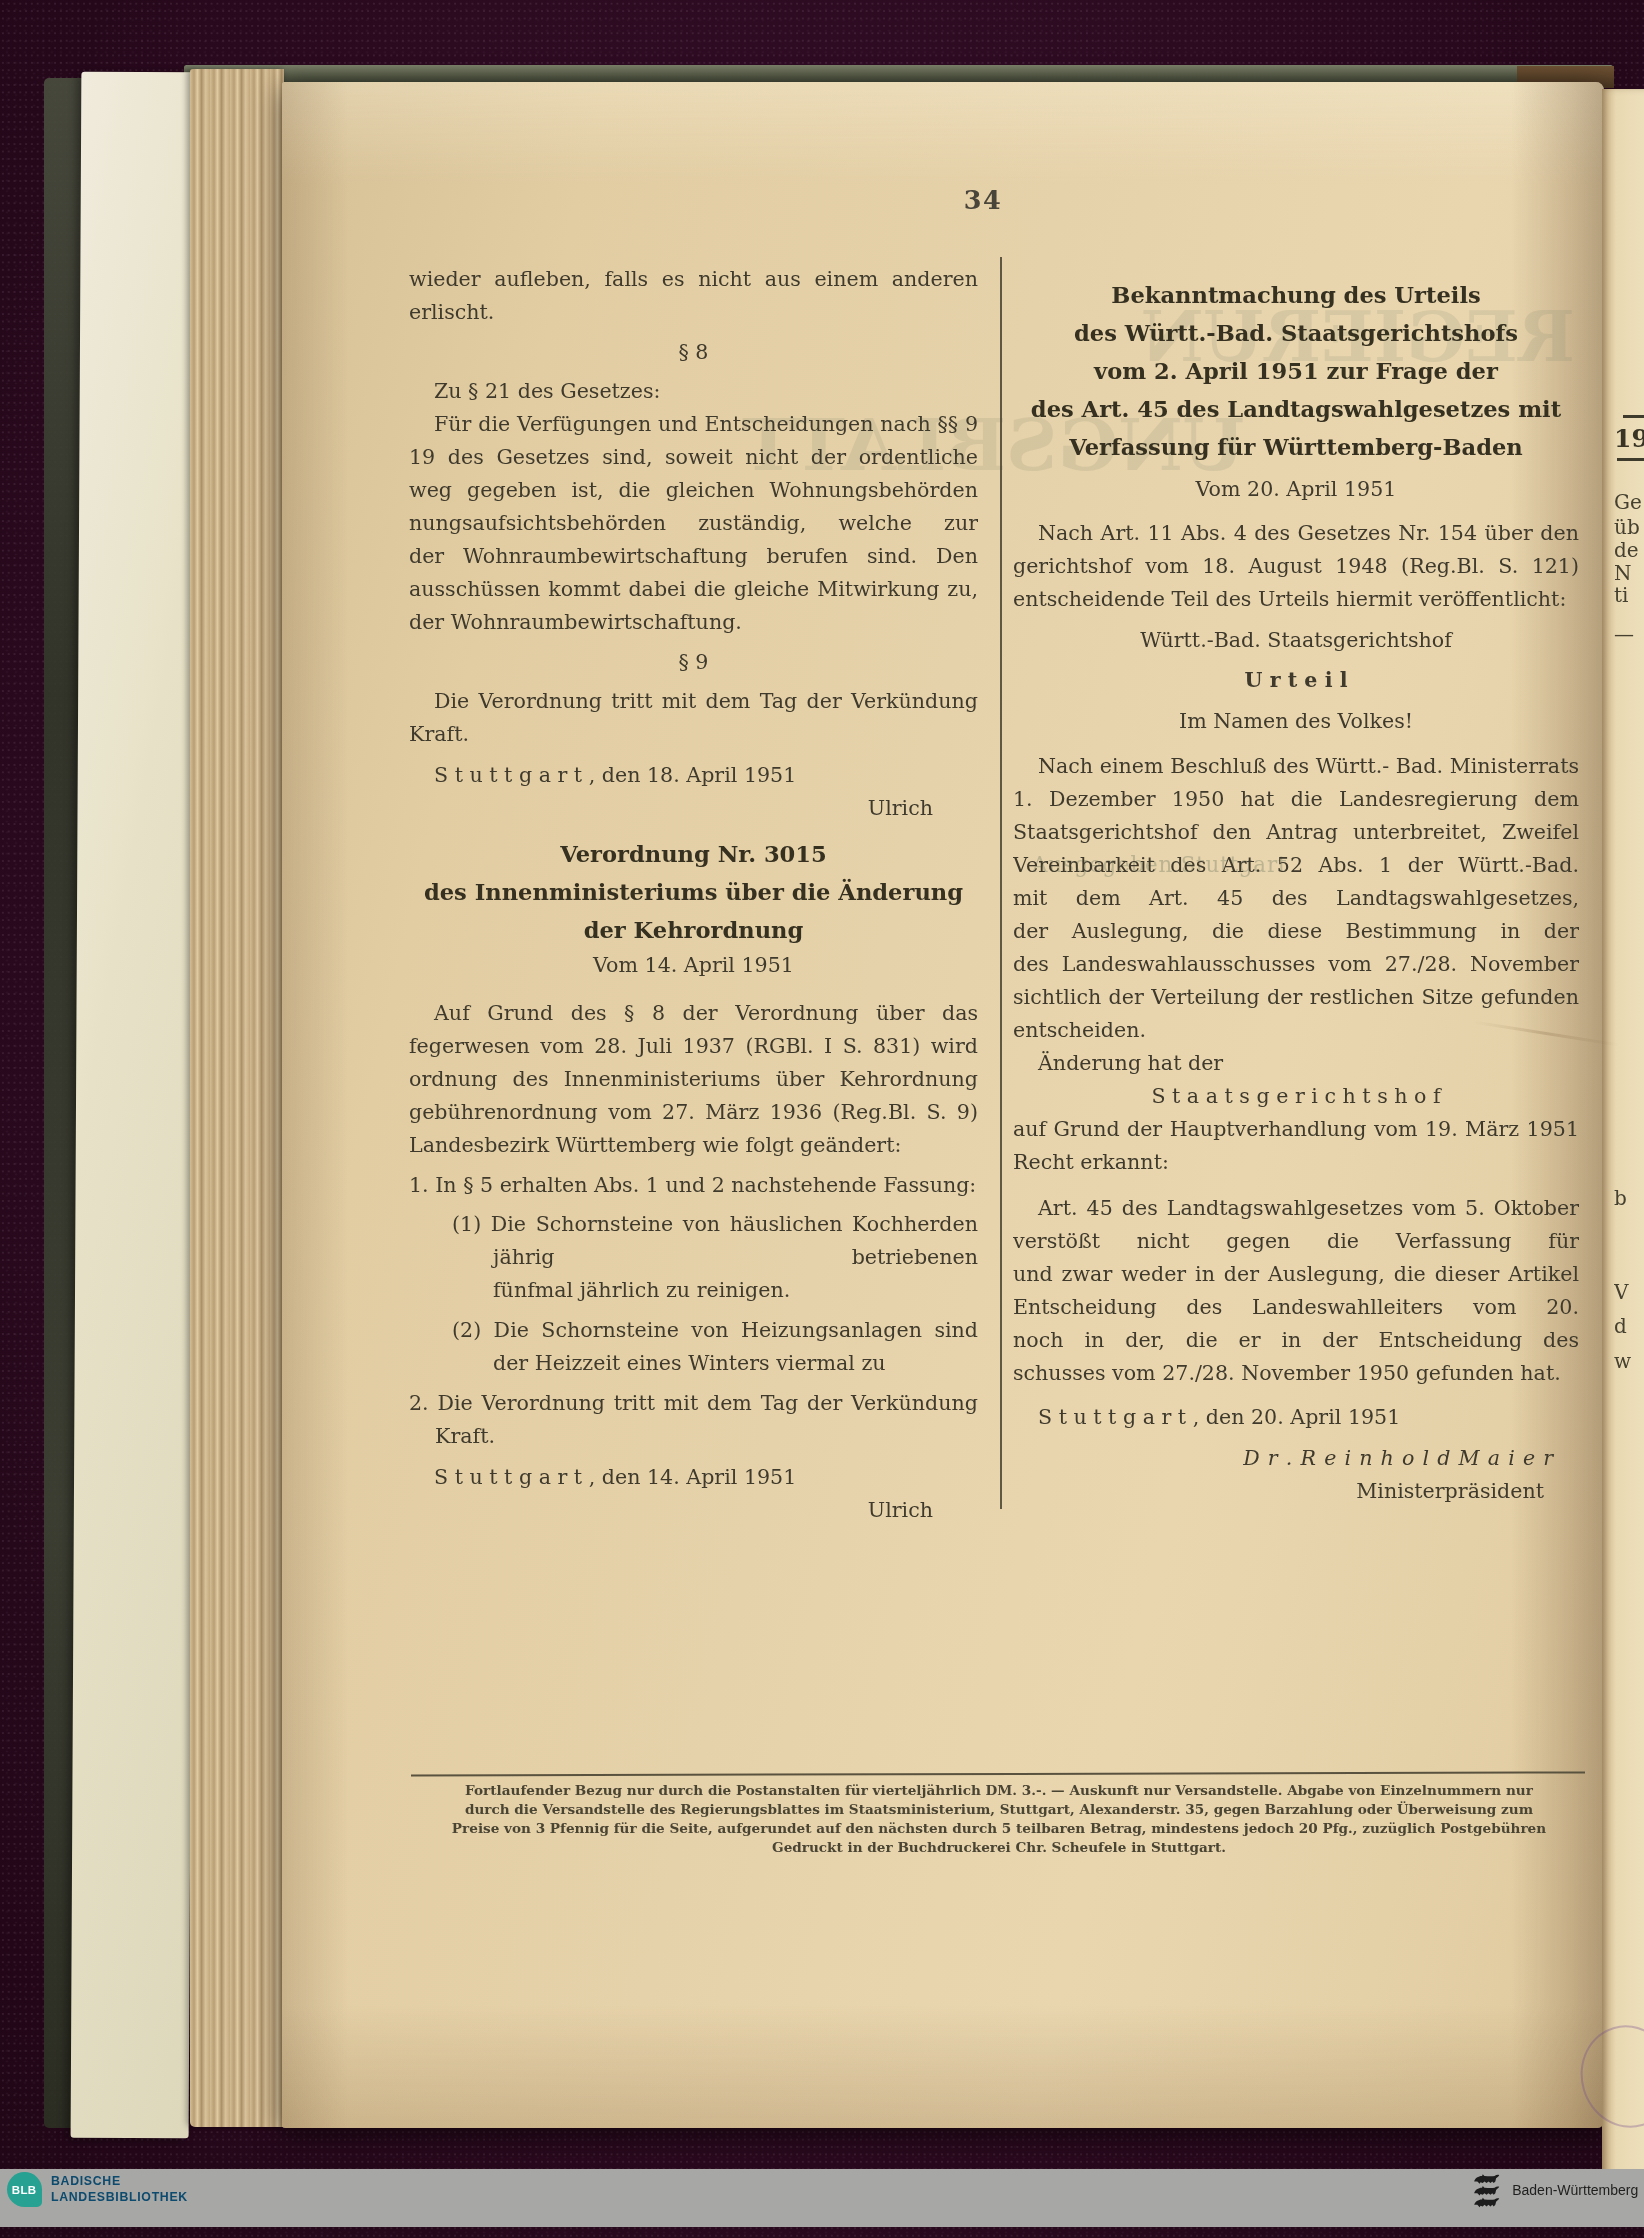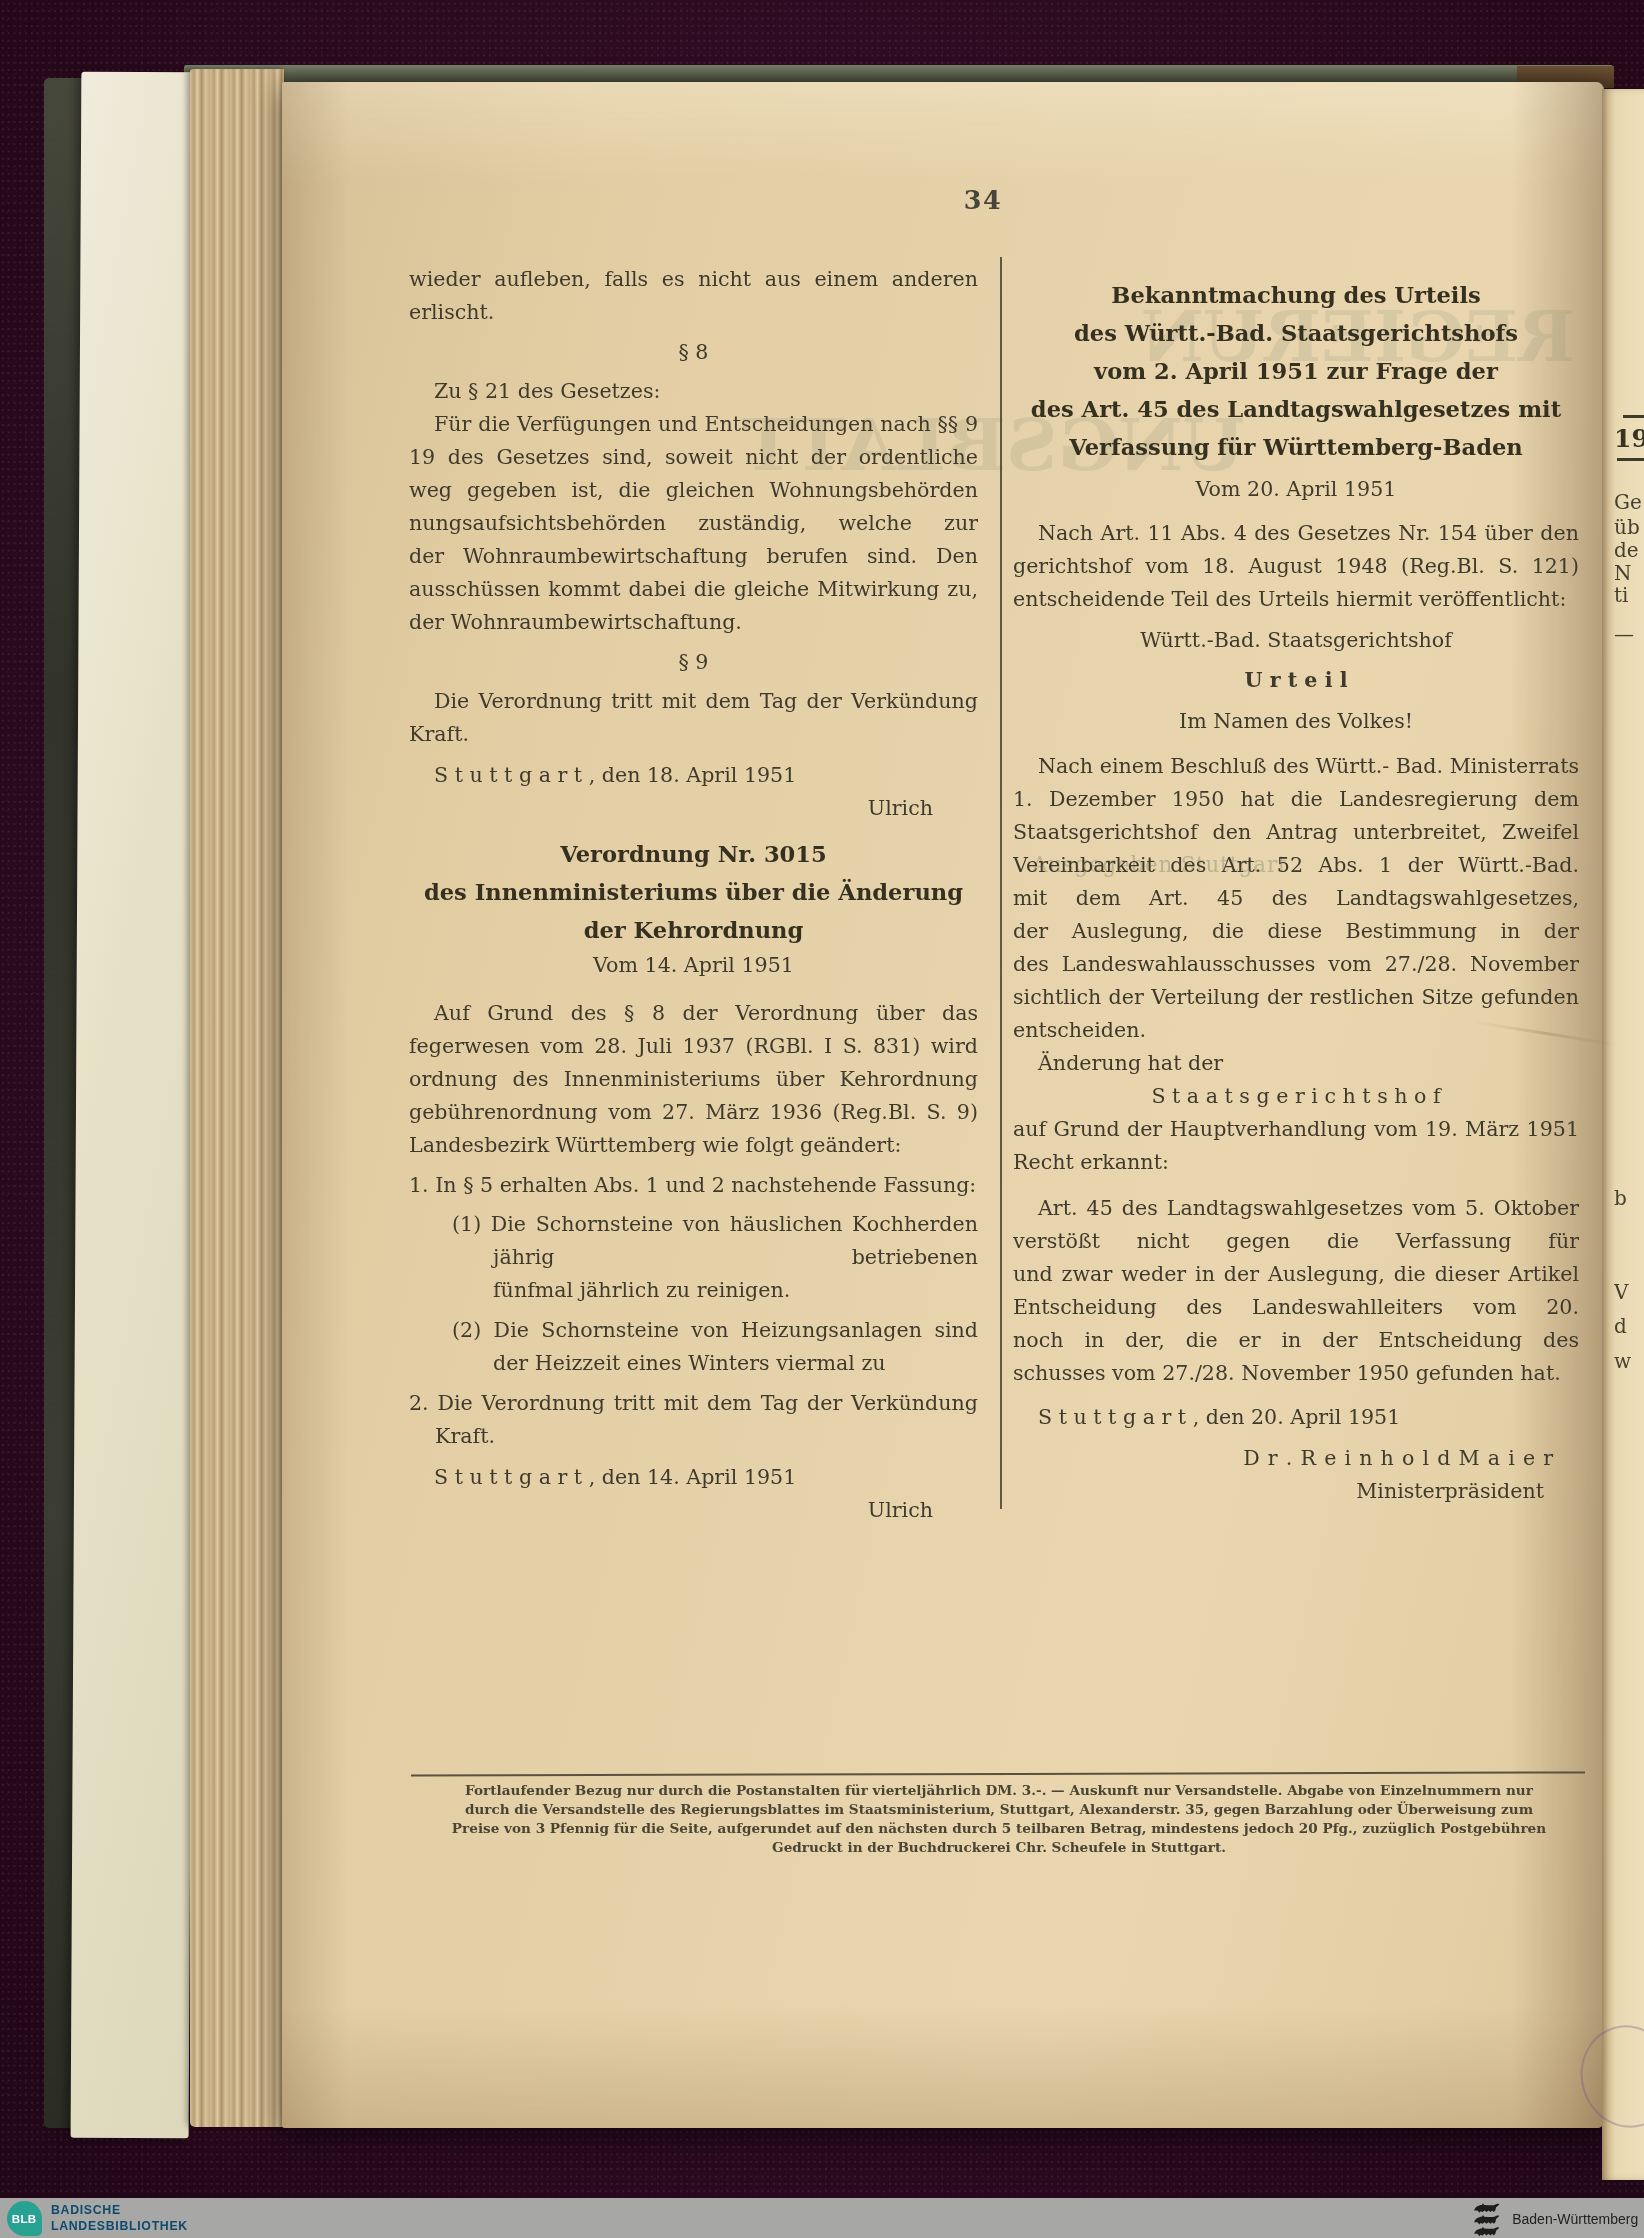--- a/index.html
+++ b/index.html
@@ -56,38 +56,38 @@
   .divider{position:absolute;left:1000px;top:257px;width:1.6px;height:1252px;background:#46422f;opacity:.85;}
   .ln{position:relative;height:33px;line-height:33px;overflow:hidden;text-align:left;}
   .j{text-align:justify;}
   .j::after{content:"";display:inline-block;width:100%;height:0;}
   .ind{text-indent:25px;}
   .c{text-align:center;}
   .cb{text-align:center;font-weight:700;}
   .sec{text-align:center;height:46px;line-height:46px;}
   .h{text-align:center;font-weight:700;font-size:22.6px;height:38px;line-height:38px;color:#35301f;}
   .r{text-align:right;padding-right:45px;}
-  .rr{text-align:right;padding-right:25px;letter-spacing:0.8px;}
+  .rr{text-align:right;padding-right:25px;letter-spacing:0.8px;font-style:italic;}
   .r2{text-align:right;padding-right:35px;}
   .ind2{padding-left:25px;margin-top:8.2px;}
   .m1c{padding-left:26px;}
   .m2{padding-left:43px;}
   .m2c{padding-left:84px;}
   .g6{margin-top:0;}.g8{margin-top:6.6px;}.g10{margin-top:8.2px;}
   .g14{margin-top:11.5px;}.g16{margin-top:13px;}.g18{margin-top:15px;}.g30{margin-top:10px;}
   
   .footer-rule{position:absolute;left:411px;top:1773px;width:1174px;height:1.6px;background:#59523e;transform:rotate(-.15deg);}
   .imprint{position:absolute;left:411px;top:1781px;width:1176px;color:#4a4433;font-size:13.6px;font-weight:700;}
   .fline{height:19px;line-height:19px;text-align:center;overflow:hidden;white-space:nowrap;}
   
   .sliver-frags{position:absolute;left:1614px;top:0;width:31px;height:2239px;overflow:hidden;}
   .frag{position:absolute;left:0;width:31px;height:25px;overflow:hidden;font-size:20px;color:#45402f;white-space:nowrap;}
   .f-big{font-size:25px;font-weight:700;color:#383324;}
   
-  .bottom-bar{position:absolute;left:0;bottom:0;width:1645px;height:41px;background:#a7a7a5;
+  .bottom-bar{position:absolute;left:0;bottom:12px;width:1645px;height:58px;background:#a7a7a5;
     font-family:"Liberation Sans", sans-serif;display:flex;align-items:center;}
   .blb-badge{position:absolute;left:6.6px;top:3.3px;width:35px;height:35px;background:#26a192;
     border-radius:50% 50% 14% 50%;display:flex;align-items:center;justify-content:center;
     color:#ffffff;font-weight:700;font-size:11.5px;letter-spacing:0.4px;}
   .blb-text{position:absolute;left:51px;top:5px;color:#0c4a6e;font-weight:700;font-size:12.3px;
     letter-spacing:0.7px;line-height:15.6px;}
   .bw-group{position:absolute;left:1471px;top:2.5px;display:flex;align-items:center;}
   .bw-lions{width:33px;height:36px;}
   .bw-label{margin-left:8.2px;color:#1f1f1f;font-size:14px;}
 </style>

